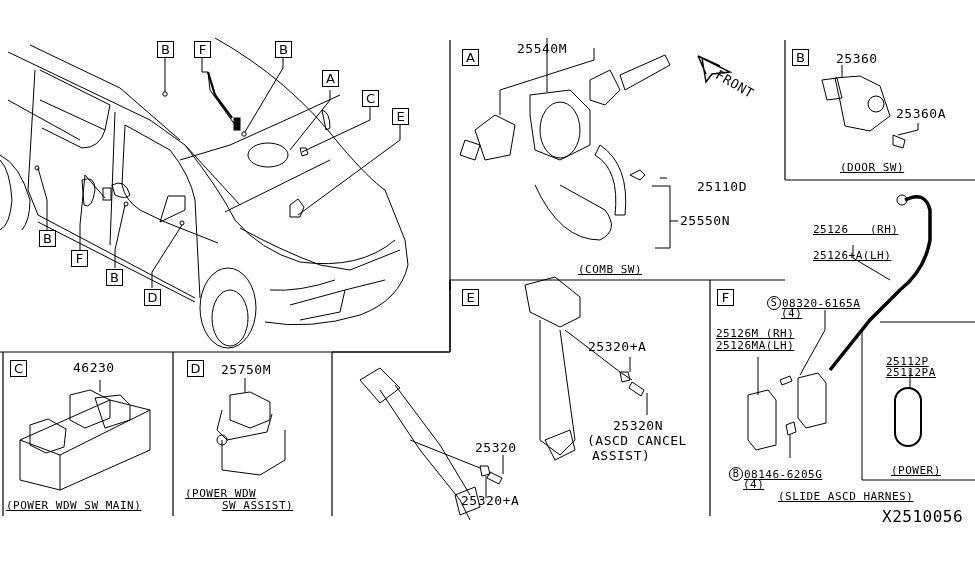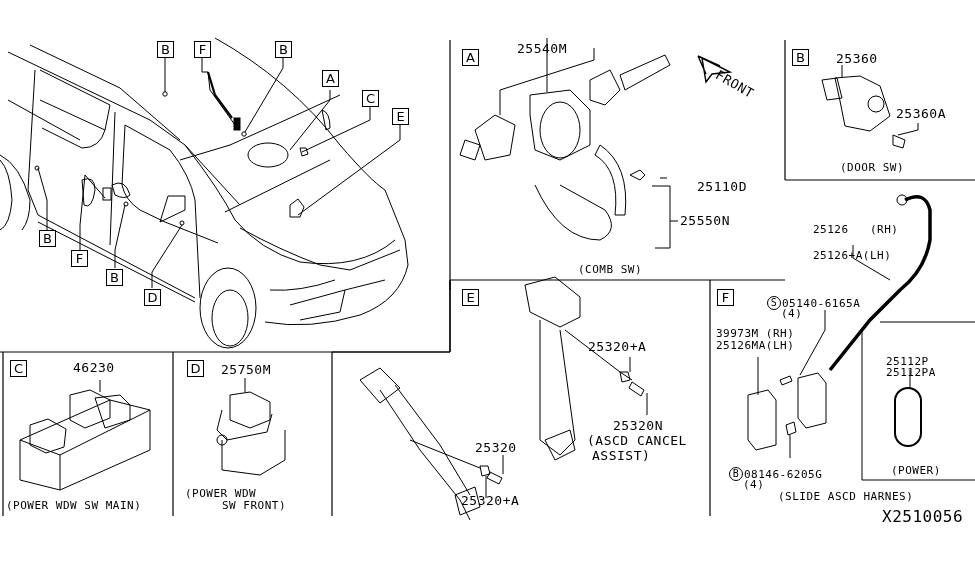--- a/index.html
+++ b/index.html
@@ -1,21 +1,21 @@
 <!DOCTYPE html>
 <html><head>
 <meta charset="utf-8">
 <style>
   html, body { margin:0; padding:0; background:#ffffff; }
   body { width:975px; height:566px; position:relative; overflow:hidden;
          font-family:"DejaVu Sans Mono", monospace; color:#000; }
   svg.draw { position:absolute; left:0; top:0; width:975px; height:566px; }
   .t { position:absolute; font-family:"DejaVu Sans Mono", monospace; font-size:13px;
        line-height:14px; white-space:pre; color:#000; letter-spacing:0.5px; }
-  .ts { font-size:11px; line-height:12px; }
+  .ts { font-size:11px; line-height:12px;text-decoration:underline; }
   .tl { font-size:16px; line-height:17px; }
   .box { position:absolute; width:15px; height:15px; border:1.4px solid #000;
          font-family:"DejaVu Sans", sans-serif; font-size:13px; line-height:15px;
          text-align:center; background:#fff; box-sizing:content-box; }
   .circ { display:inline-block; width:12px; height:12px; border:1.2px solid #000;
           border-radius:50%; font-size:10px; line-height:12px; text-align:center;
           margin-right:1px; vertical-align:1px; }
 </style>
 </head>
 <body>
@@ -201,34 +201,34 @@
 <div class="t ts" style="left:813px;top:224px">25126   (RH)</div>
 <div class="t ts" style="left:813px;top:250px">25126+A(LH)</div>
 
 <div class="box" style="left:10px;top:360px">C</div>
 <div class="t" style="left:73px;top:361px">46230</div>
 <div class="t ts" style="left:6px;top:500px">(POWER WDW SW MAIN)</div>
 
 <div class="box" style="left:187px;top:360px">D</div>
 <div class="t" style="left:221px;top:363px">25750M</div>
 <div class="t ts" style="left:185px;top:488px">(POWER WDW</div>
-<div class="t ts" style="left:222px;top:500px">SW FRONT)</div>
+<div class="t ts" style="left:222px;top:500px">SW ASSIST)</div>
 
 <div class="box" style="left:462px;top:289px">E</div>
 <div class="t" style="left:588px;top:340px">25320+A</div>
 <div class="t" style="left:613px;top:419px">25320N</div>
 <div class="t" style="left:587px;top:434px">(ASCD CANCEL</div>
 <div class="t" style="left:592px;top:449px">ASSIST)</div>
 <div class="t" style="left:475px;top:441px">25320</div>
 <div class="t" style="left:461px;top:494px">25320+A</div>
 
 <div class="box" style="left:717px;top:289px">F</div>
-<div class="t ts" style="left:767px;top:296px"><span class="circ">S</span><span>05140-6165A</span></div>
+<div class="t ts" style="left:767px;top:296px"><span class="circ">S</span><span>08320-6165A</span></div>
 <div class="t ts" style="left:781px;top:308px">(4)</div>
-<div class="t ts" style="left:716px;top:328px">39973M (RH)</div>
+<div class="t ts" style="left:716px;top:328px">25126M (RH)</div>
 <div class="t ts" style="left:716px;top:340px">25126MA(LH)</div>
 <div class="t ts" style="left:729px;top:467px"><span class="circ">B</span><span>08146-6205G</span></div>
 <div class="t ts" style="left:743px;top:479px">(4)</div>
 <div class="t ts" style="left:886px;top:356px">25112P</div>
 <div class="t ts" style="left:886px;top:367px">25112PA</div>
 <div class="t ts" style="left:891px;top:465px">(POWER)</div>
 <div class="t ts" style="left:778px;top:491px">(SLIDE ASCD HARNES)</div>
 
 <div class="t tl" style="left:882px;top:508px">X2510056</div>
 

